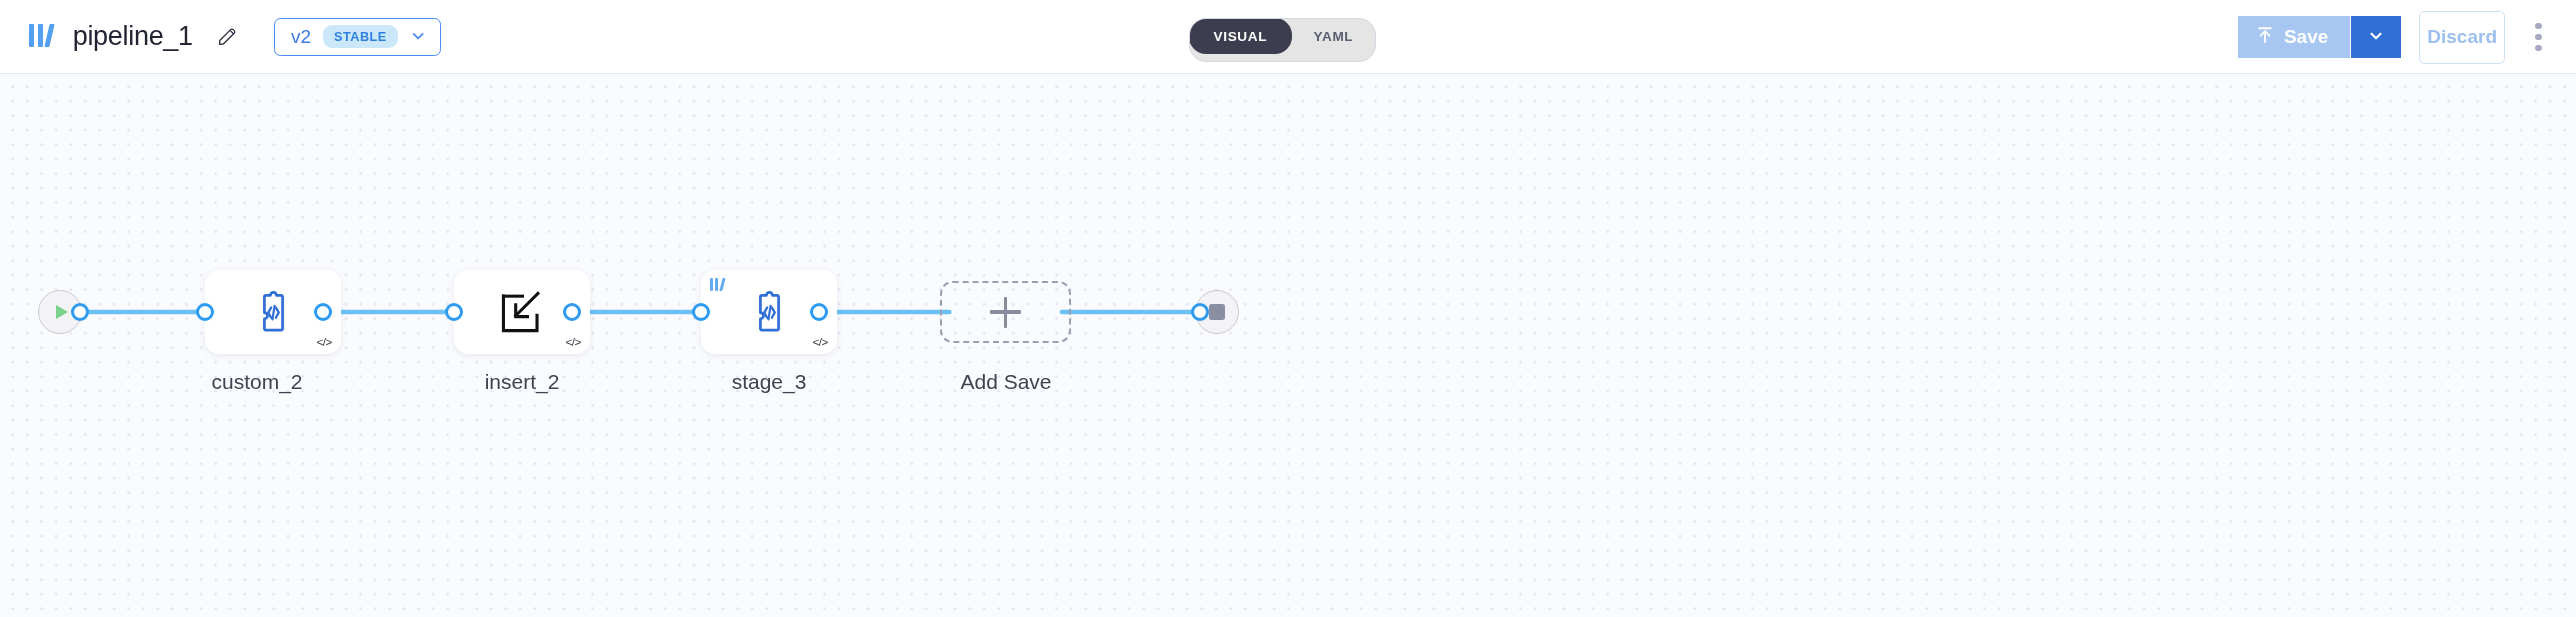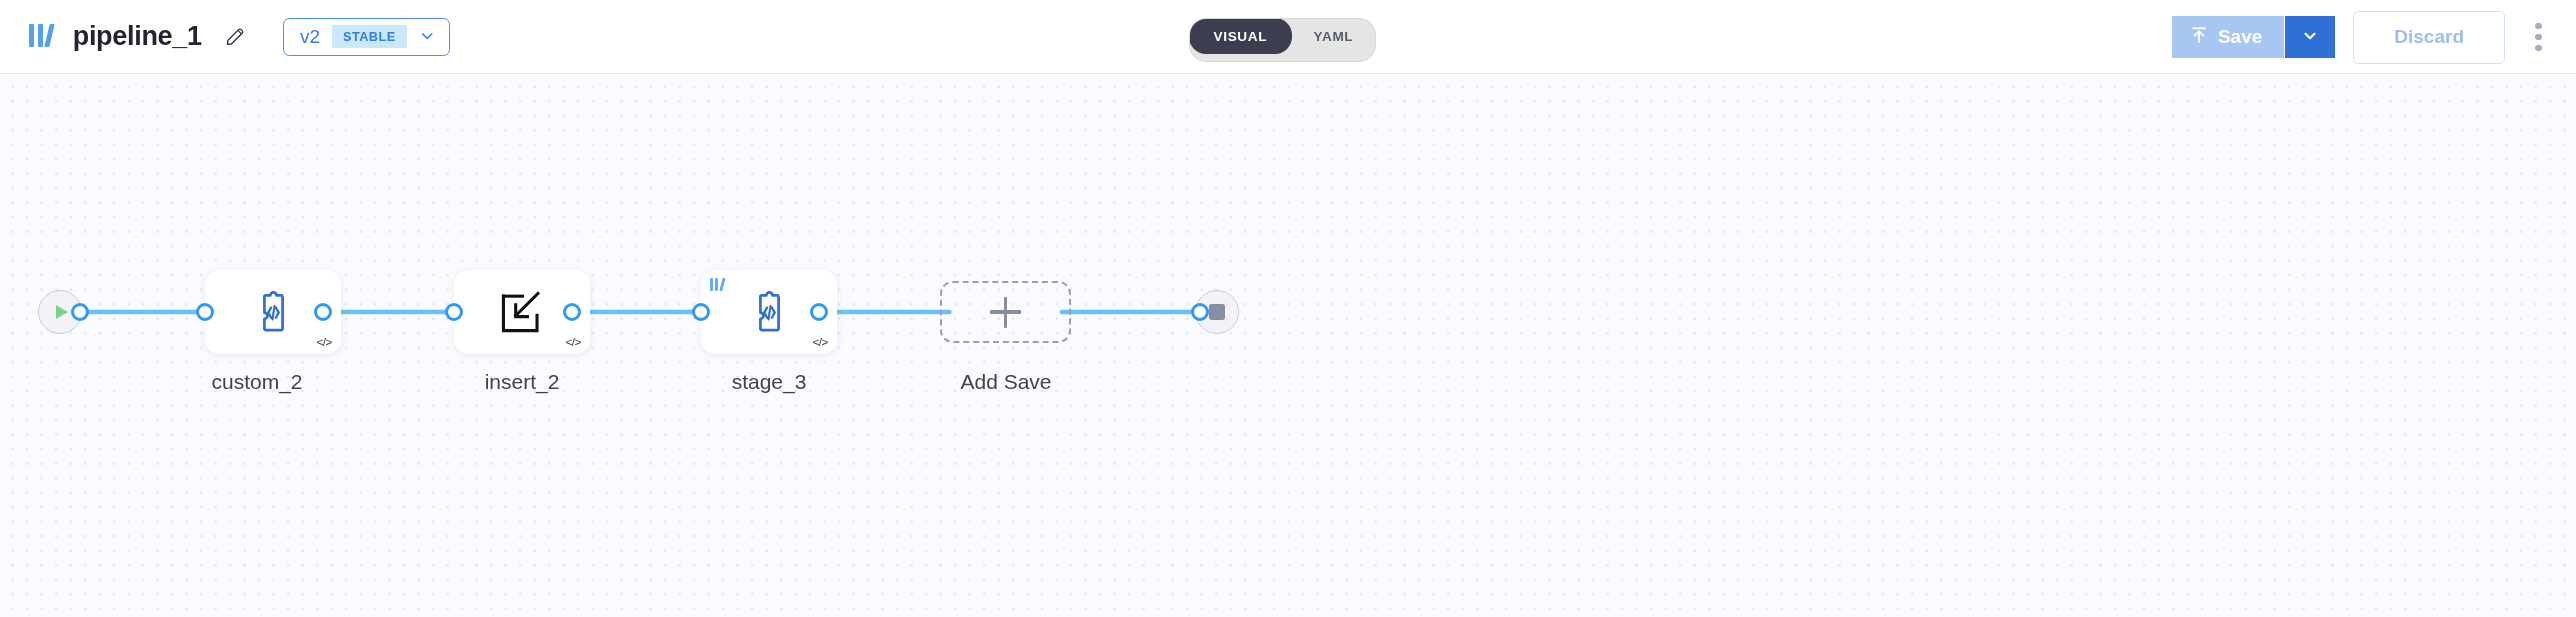--- a/index.html
+++ b/index.html
@@ -47,21 +47,21 @@
     background: #54a0f0;
     border-radius: 0.9px;
     display: block;
   }
   .brand-logo i.b1 { left: 0px; }
   .brand-logo i.b2 { left: 9px; }
   .brand-logo i.b3 { left: 18px; transform: skewX(-13deg); }
 
   .pipeline-title {
     font-size: 27px;
-    font-weight: bold;
+    font-weight: normal;
     color: #232433;
     letter-spacing: -0.3px;
     line-height: 1;
     white-space: nowrap;
   }
 
   .edit-pencil {
     margin-left: 20px;
     width: 27px;
     height: 27px;
@@ -91,21 +91,21 @@
     color: #3c7ae4;
     font-weight: normal;
     line-height: 1;
   }
   .version-badge {
     background: #cbe8fb;
     color: #2f7fe0;
     font-size: 12.7px;
     font-weight: bold;
     letter-spacing: 0.5px;
-    border-radius: 1px;
+    border-radius: 9px;
     padding: 5.4px 11px 4.5px;
     line-height: 1;
   }
   .chev-wrap {
     display: flex;
     align-items: center;
     justify-content: center;
     width: 18px;
     height: 18px;
   }
@@ -186,21 +186,21 @@
     border-left: 1.8px solid #ffffff;
   }
   .discard-btn {
     height: 53px;
     border: 0.9px solid #cfe0f7;
     border-radius: 5.4px;
     background: #fff;
     color: #9dbff0;
     font-size: 19px;
     font-weight: bold;
-    padding: 0 40px;
+    padding: 0 7px;
     cursor: pointer;
     display: flex;
     align-items: center;
     font-family: inherit;
   }
   .kebab {
     width: 31px;
     height: 42px;
     display: flex;
     flex-direction: column;

